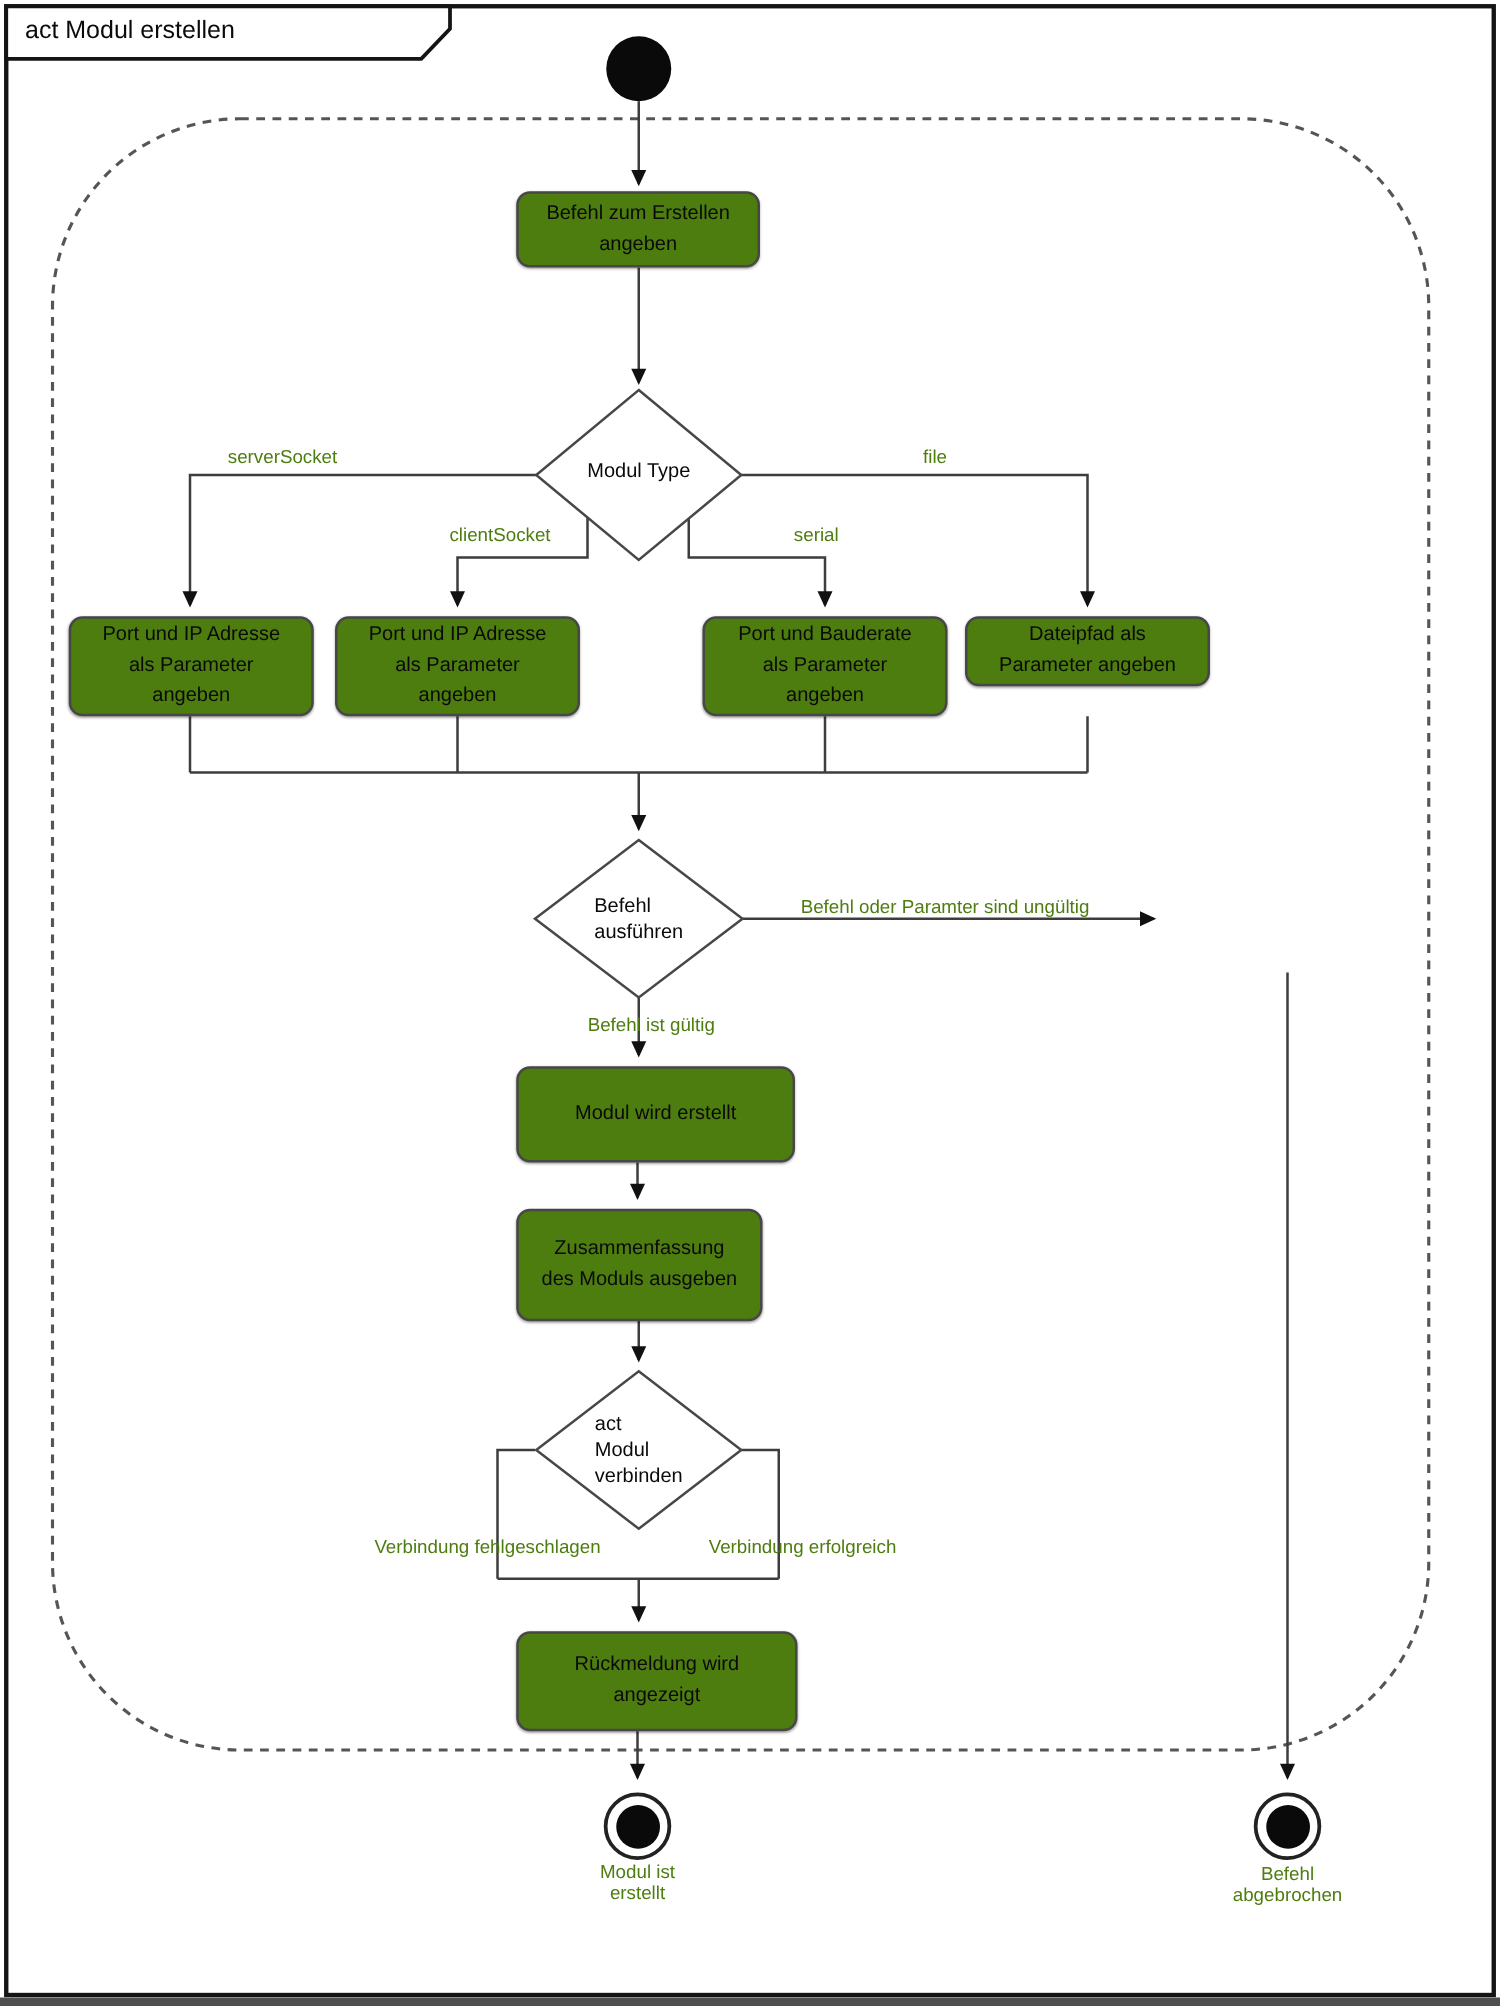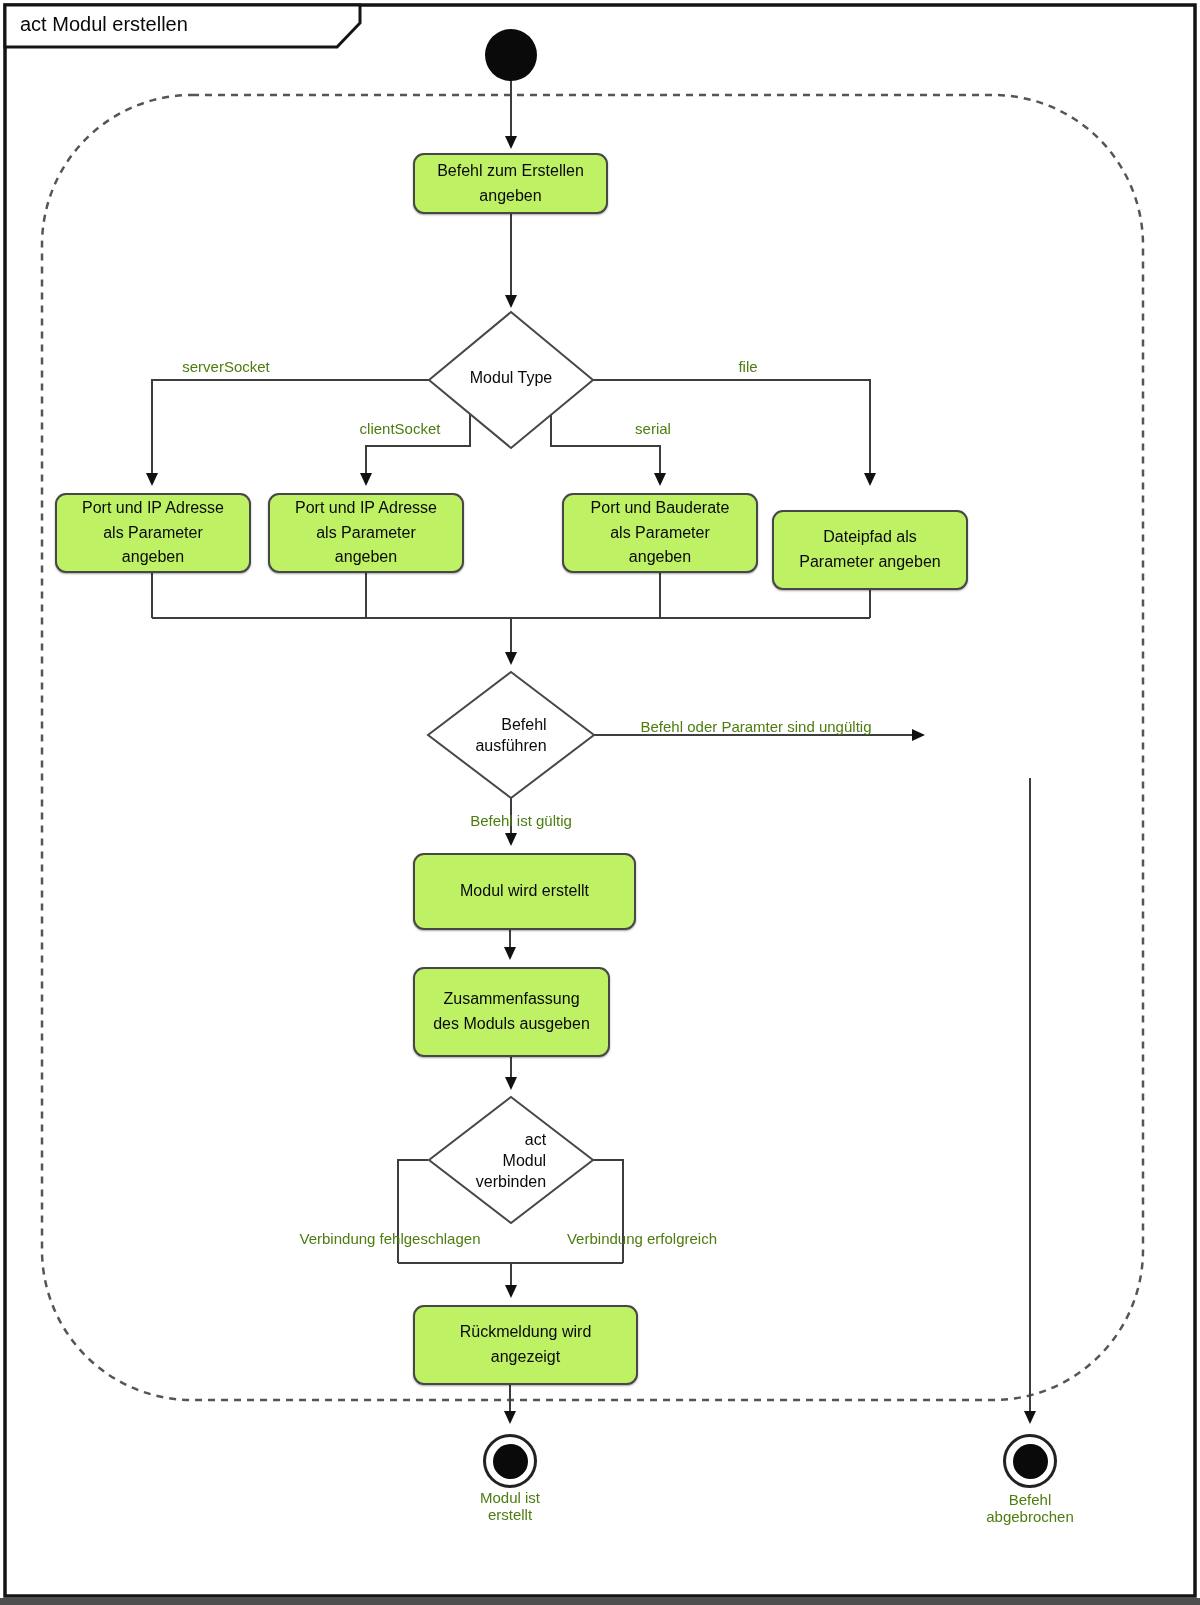--- a/index.html
+++ b/index.html
@@ -1,25 +1,25 @@
 <!DOCTYPE html>
 <html><head>
 <meta charset="utf-8">
 <style>
   html,body{margin:0;padding:0;background:#fff;}
   body{width:1200px;height:1605px;position:relative;overflow:hidden;
        font-family:"Liberation Sans","DejaVu Sans",sans-serif;color:#0a0a0a;}
   #stage{position:absolute;inset:0;}
   svg.layer{position:absolute;left:0;top:0;}
   .frame-title{position:absolute;left:20px;top:13px;font-size:20px;font-weight:normal;color:#0a0a0a;}
-  .action{position:absolute;box-sizing:border-box;background:#bef264;border:2px solid #474747;
+  .action{position:absolute;box-sizing:border-box;background:#4d7c0f;border:2px solid #474747;
           border-radius:11px;display:flex;align-items:center;justify-content:center;
           text-align:center;font-size:16px;line-height:1.55;white-space:pre-line;
           box-shadow:0 1px 2px rgba(0,0,0,.35);}
-  .diamond-label{position:absolute;transform:translate(-50%,-50%);text-align:right;
+  .diamond-label{position:absolute;transform:translate(-50%,-50%);text-align:left;
           font-size:16px;line-height:1.3;white-space:pre-line;}
   .edge-label{position:absolute;transform:translate(-50%,-50%);font-size:15px;
           white-space:pre-line;text-align:center;color:#4d7c0f;}
   .initial-node{position:absolute;width:52px;height:52px;border-radius:50%;background:#0a0a0a;}
   .final-node{position:absolute;width:54px;height:54px;border-radius:50%;border:3px solid #222;
           box-sizing:border-box;display:flex;align-items:center;justify-content:center;background:#fff;}
   .final-node .dot{width:35px;height:35px;border-radius:50%;background:#0a0a0a;}
   .bottom-strip{position:absolute;left:0;bottom:0;width:1200px;height:7px;background:#4f4f4f;}
 </style>
 </head>
@@ -78,21 +78,21 @@
 angeben</div>
 
   <div class="action" style="left:268px;top:493px;width:196px;height:80px;">Port und IP Adresse
 als Parameter
 angeben</div>
 
   <div class="action" style="left:562px;top:493px;width:196px;height:80px;">Port und Bauderate
 als Parameter
 angeben</div>
 
-  <div class="action" style="left:772px;top:510px;width:196px;height:80px;">Dateipfad als
+  <div class="action" style="left:772px;top:493px;width:196px;height:56px;">Dateipfad als
 Parameter angeben</div>
 
 
   <div class="action" style="left:413px;top:853px;width:223px;height:77px;">Modul wird erstellt</div>
 
   <div class="action" style="left:413px;top:967px;width:197px;height:90px;">Zusammenfassung
 des Moduls ausgeben</div>
 
   <div class="action" style="left:413px;top:1305px;width:225px;height:80px;">Rückmeldung wird
 angezeigt</div>

